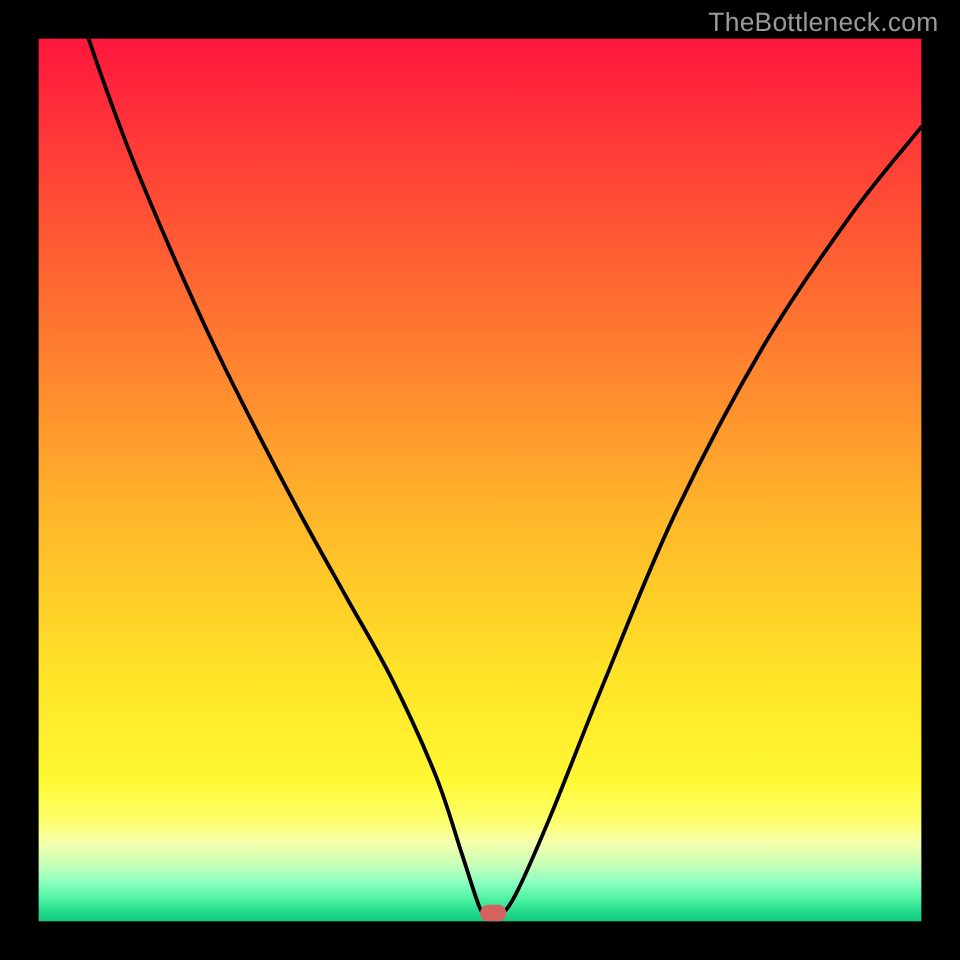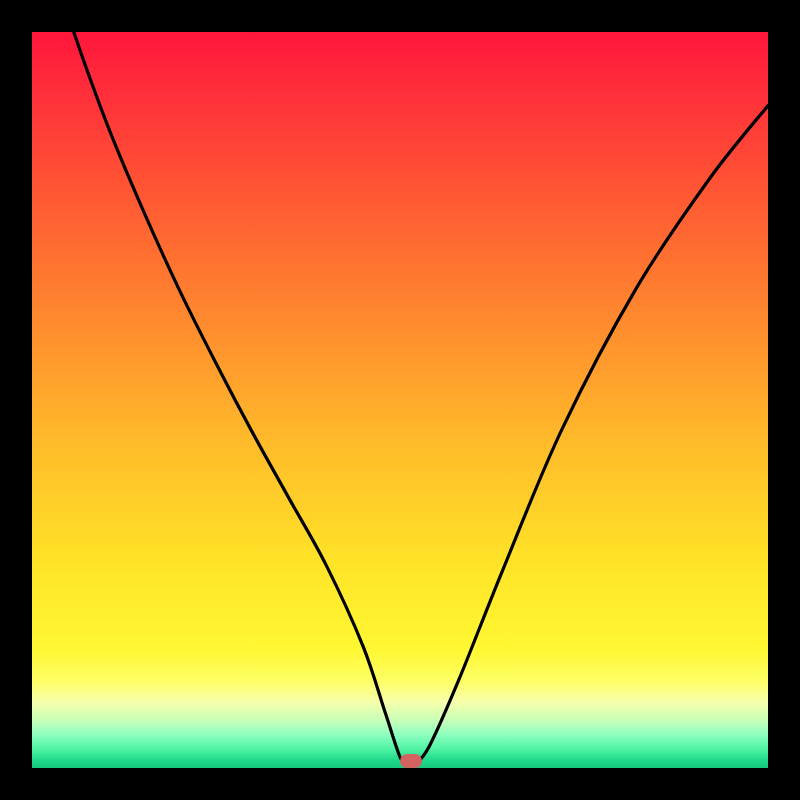--- a/index.html
+++ b/index.html
@@ -85,13 +85,14 @@
   <div class="plot-area">
     <div class="gradient-bg"></div>
 
     <svg class="curve-svg" viewBox="0 0 736 736" preserveAspectRatio="none">
       <path id="curve-path" class="curve-path" d="M 0.00 -132.48 C 6.13 -112.85, 24.53 -51.52, 36.80 -14.72 C 49.07 22.08, 61.33 56.43, 73.60 88.32 C 85.87 120.21, 98.13 148.43, 110.40 176.64 C 122.67 204.85, 134.93 231.84, 147.20 257.60 C 159.47 283.36, 171.73 307.28, 184.00 331.20 C 196.27 355.12, 208.53 378.43, 220.80 401.12 C 233.07 423.81, 245.33 445.28, 257.60 467.36 C 269.87 489.44, 282.13 509.07, 294.40 533.60 C 306.67 558.13, 321.39 590.03, 331.20 614.56 C 341.01 639.09, 347.15 662.40, 353.28 680.80 C 359.41 699.20, 364.32 716.37, 368.00 724.96 C 371.68 733.55, 372.91 731.09, 375.36 732.32 C 377.81 733.55, 379.04 735.39, 382.72 732.32 C 386.40 729.25, 390.08 728.03, 397.44 713.92 C 404.80 699.81, 414.61 677.12, 426.88 647.68 C 439.15 618.24, 453.87 578.99, 471.04 537.28 C 488.21 495.57, 507.84 444.05, 529.92 397.44 C 552.00 350.83, 578.99 299.31, 603.52 257.60 C 628.05 215.89, 655.04 177.87, 677.12 147.20 C 699.20 116.53, 726.19 85.87, 736.00 73.60"></path>
     </svg>
 
     <div id="marker" class="marker" style="left: 379.04px; top: 729.376px; background: rgb(212, 99, 95);"></div>
   </div>
 
+  <div class="watermark">TheBottleneck.com</div>
 </div>
 
 </body></html>

